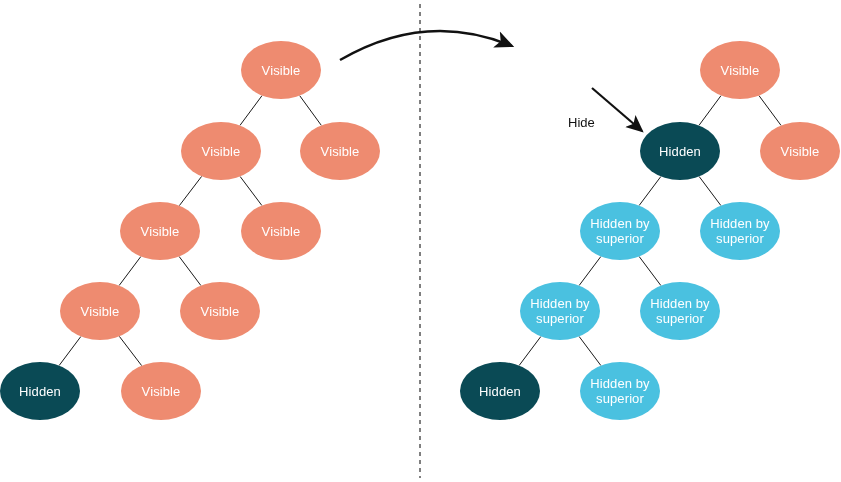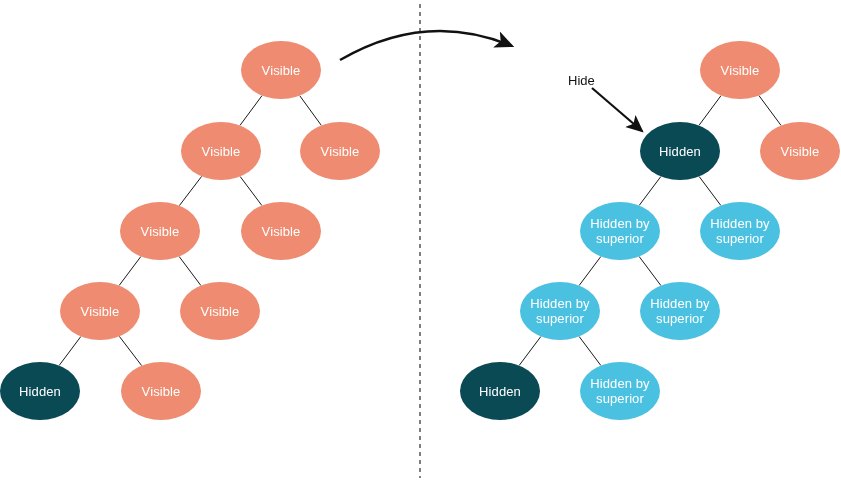--- a/index.html
+++ b/index.html
@@ -42,20 +42,21 @@
   .node span {
     display: block;
     padding: 0 4px;
   }
   .annot-label {
     position: absolute;
     font-size: 13px;
     color: #111111;
     font-weight: normal;
     white-space: nowrap;
+    margin-top: 42px;
   }
 </style>
 </head>
 <body>
 
 <div id="canvas">
 
   <svg id="edges" viewBox="0 0 841 482" xmlns="http://www.w3.org/2000/svg">
     <defs>
       <marker id="arrowhead" markerWidth="9" markerHeight="9" refX="7" refY="4.2" orient="auto" markerUnits="strokeWidth">

